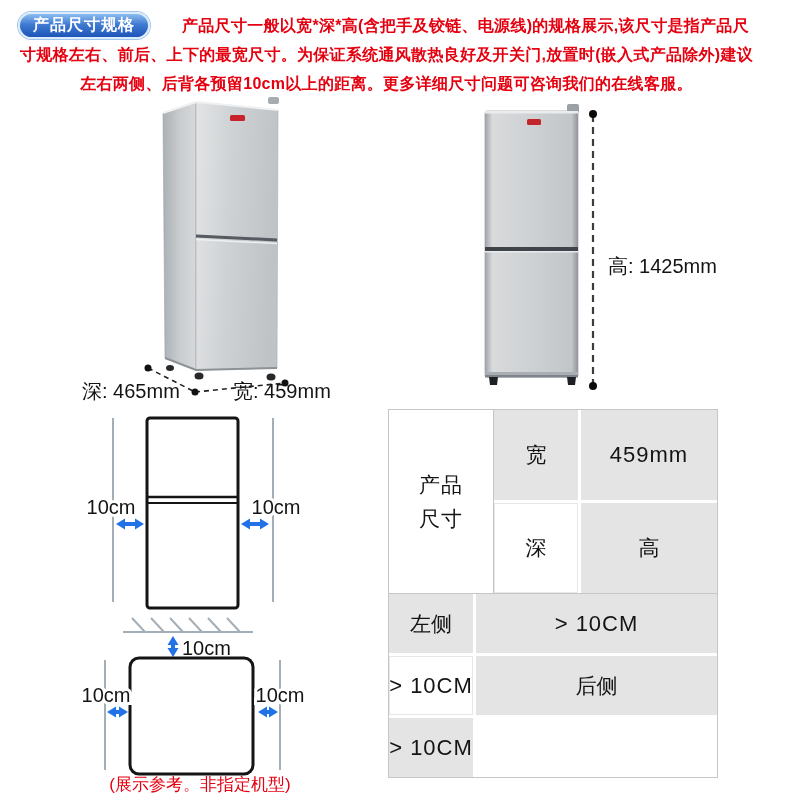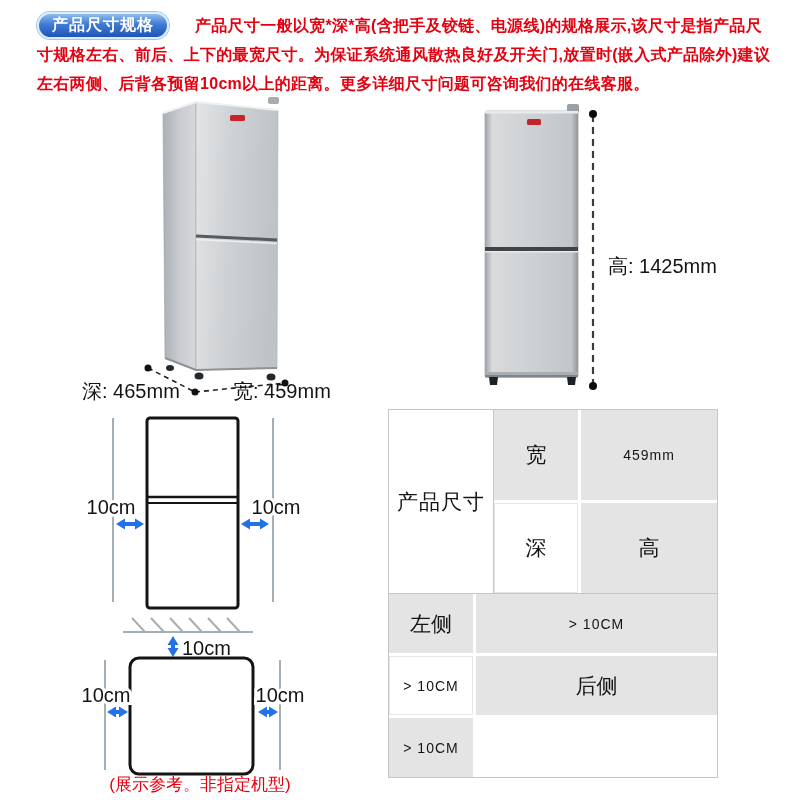--- a/index.html
+++ b/index.html
@@ -1,42 +1,42 @@
 <!DOCTYPE html>
 <html><head>
 <meta charset="utf-8">
 <style>
   html,body{margin:0;padding:0;background:#fff;}
   #canvas{
     position:relative;width:800px;height:800px;background:#fff;overflow:hidden;
     font-family:"Liberation Sans","DejaVu Sans",sans-serif;color:#141414;
   }
   
-  .header{position:absolute;left:37px;top:11px;width:737px;font-size:16px;line-height:29px;}
+  .header{position:absolute;left:18px;top:11px;width:737px;font-size:16px;line-height:29px;text-align:center;}
   .badge{
     float:left;margin:1px 26px 0 0;padding:2px 13px 3px;border-radius:16px;
     background:linear-gradient(#8dbdf0,#3f7ad2 46%,#1d55b8);
     border:2px solid #dcecfb;box-shadow:0 0 0 1px #9fc6ee;
     color:#fff;font-size:16px;font-weight:bold;line-height:18px;letter-spacing:1px;
   }
   .desc{color:#e50010;font-weight:bold;letter-spacing:0.3px;}
   
   .spec-table{
     position:absolute;left:388px;top:409px;width:330px;height:369px;
     border:1px solid #c6c6c6;background:#fff;display:flex;flex-direction:column;box-sizing:border-box;
   }
   .spec-section{flex:1;display:flex;min-height:0;}
   .spec-section + .spec-section{border-top:1px solid #c6c6c6;}
   .spec-section-header{
-    width:104px;border-right:1px solid #c6c6c6;display:flex;flex-direction:row;
+    width:104px;border-right:1px solid #c6c6c6;display:flex;flex-direction:column;
     justify-content:center;align-items:center;font-size:21px;line-height:34px;letter-spacing:1px;background:#fff;
   }
   .spec-grid{flex:1;display:grid;grid-template-columns:84px 1fr;grid-auto-rows:1fr;gap:3px;background:#fff;min-width:0;}
   .cell{display:flex;align-items:center;justify-content:center;font-size:21px;}
-  .cell.value{font-size:14px;letter-spacing:1px;}
+  .cell.value{font-size:22px;letter-spacing:1px;}
   .cell.shaded{background:#e4e4e4;}
   .cell.plain{background:#fff;box-shadow:inset 0 0 0 1px #e7e7e7;}
   
   .svg-abs{position:absolute;}
   svg text{font-family:"Liberation Sans","DejaVu Sans",sans-serif;}
   .dim-label{font-size:20px;fill:#141414;font-weight:500;}
   .cm-label{font-size:20px;fill:#141414;font-weight:500;paint-order:stroke;stroke:#ffffff;stroke-width:6px;}
   .caption{font-size:17px;fill:#e50010;font-weight:500;}
 </style>
 </head>

